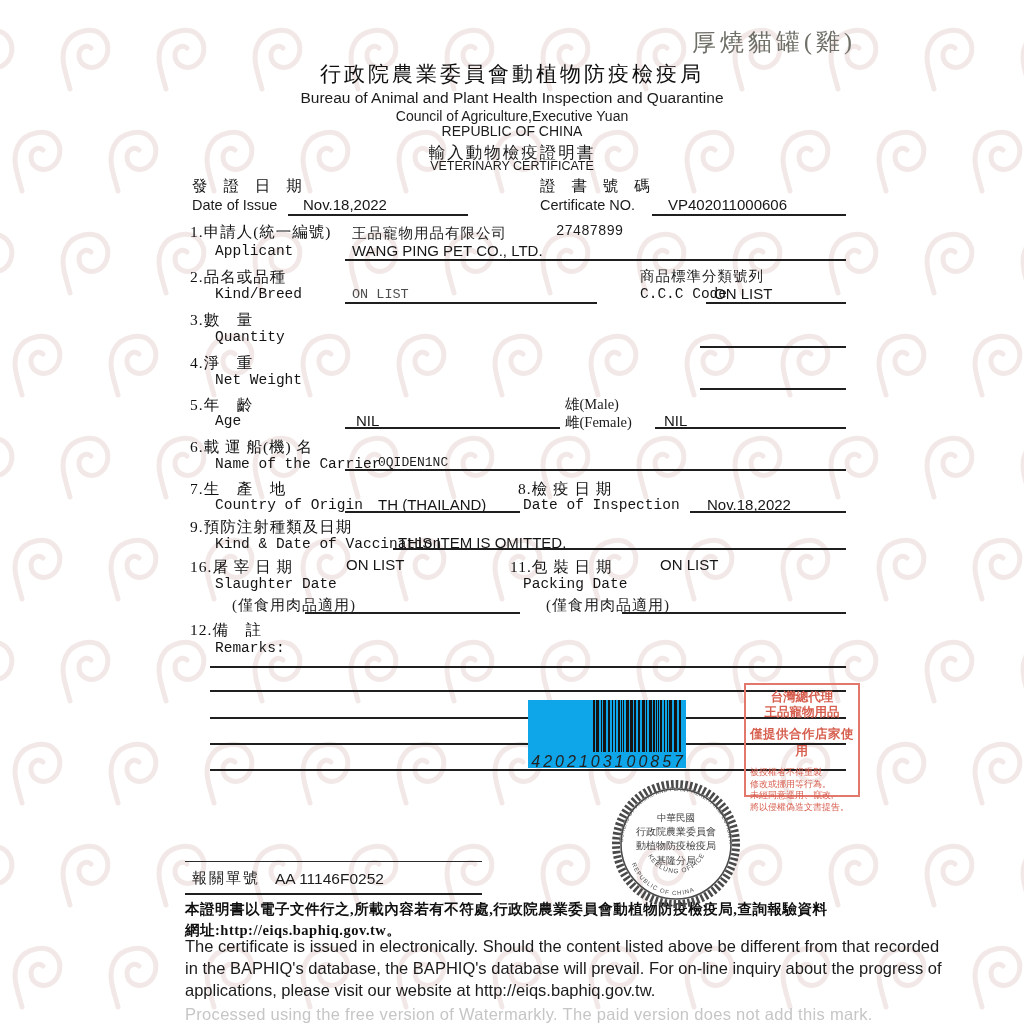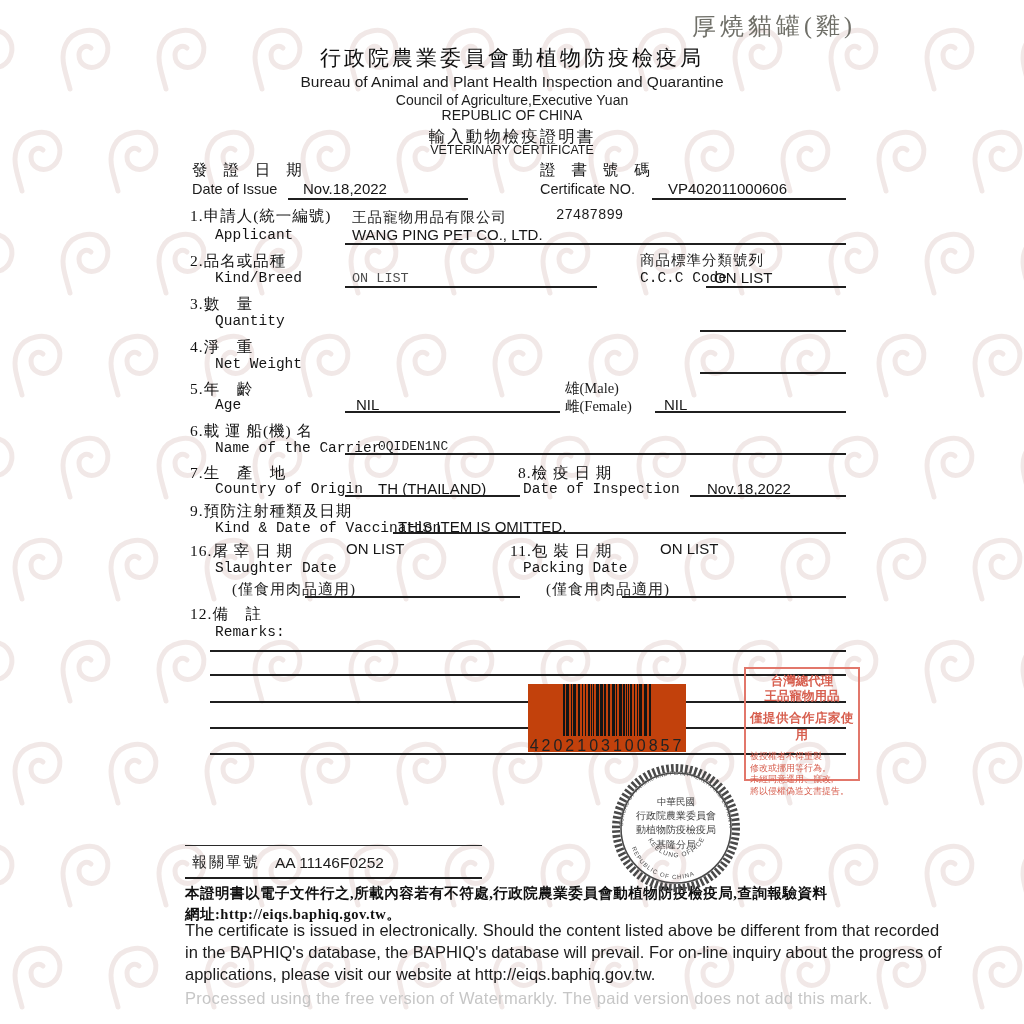--- a/index.html
+++ b/index.html
@@ -5,29 +5,29 @@
   html,body{margin:0;padding:0;}
   body{width:1024px;height:1024px;position:relative;background:#ffffff;overflow:hidden;
        font-family:"Liberation Sans",sans-serif;color:#1c1c1c;}
   .abs{position:absolute;white-space:nowrap;}
   .zh{font-family:"Liberation Serif",serif;}
   .mono{font-family:"Liberation Mono",monospace;}
   .sans{font-family:"Liberation Sans",sans-serif;}
   .hline{position:absolute;height:2px;background:#1f1f1f;}
   .thin{height:1px;background:#2a2a2a;}
   #wm-layer{position:absolute;left:0;top:0;z-index:1;pointer-events:none;}
-  #content{position:absolute;left:0;top:0;width:1024px;height:932px;z-index:2;}
+  #content{position:absolute;left:0;top:16px;width:1024px;height:932px;z-index:2;}
   .hdr{left:165px;width:694px;text-align:center;}
   .label-zh{font-size:15.5px;letter-spacing:1px;color:#111;}
   .sp6{letter-spacing:6px;}
   .val{font-size:15px;color:#161616;}
   .valmono{font-family:"Liberation Mono",monospace;font-size:13.5px;color:#4e4e4e;}
   .sublabel{font-family:"Liberation Mono",monospace;font-size:14.5px;color:#141414;}
   .smallnote{font-size:15px;letter-spacing:1px;color:#222;}
-  #barcode-box{position:absolute;left:528px;top:684px;width:158px;height:68px;background:#c2410c;z-index:3;text-align:center;}
+  #barcode-box{position:absolute;left:528px;top:684px;width:158px;height:68px;background:#0ea5e9;z-index:3;text-align:right;font-style:italic;}
   #barcode-bars{height:52px;margin:0 auto;width:150px;font-size:0;overflow:hidden;}
   .bar{display:inline-block;height:100%;background:#141414;}
   #barcode-num{font-size:16px;letter-spacing:3px;color:#222;margin-top:1px;}
   #red-stamp{position:absolute;left:744px;top:667px;width:112px;height:110px;z-index:4;
              border:2.5px solid #e2776b;color:#d75f4f;text-align:center;background:transparent;}
   #red-stamp .big{font-size:12.5px;font-weight:bold;line-height:15px;}
   #red-stamp .mid{font-size:12.5px;font-weight:bold;margin-top:6px;letter-spacing:0.5px;}
   #red-stamp .tiny{font-size:9px;line-height:11.5px;text-align:left;padding-left:4px;margin-top:0;}
   #red-stamp .tinyblock{margin-top:7px;}
   #seal{position:absolute;left:606px;top:758px;z-index:3;}

